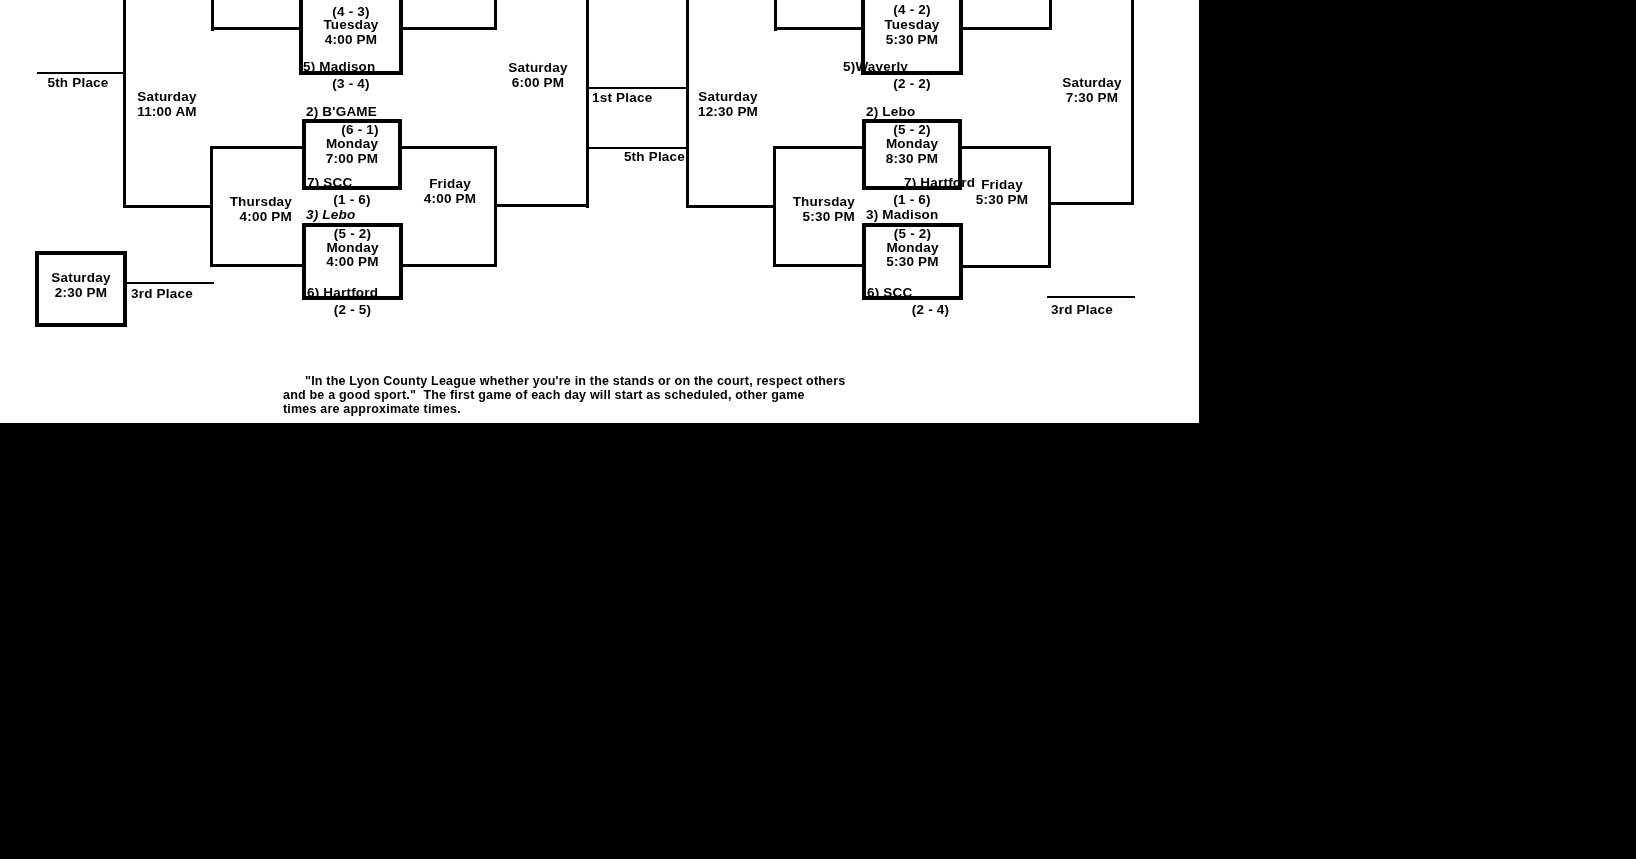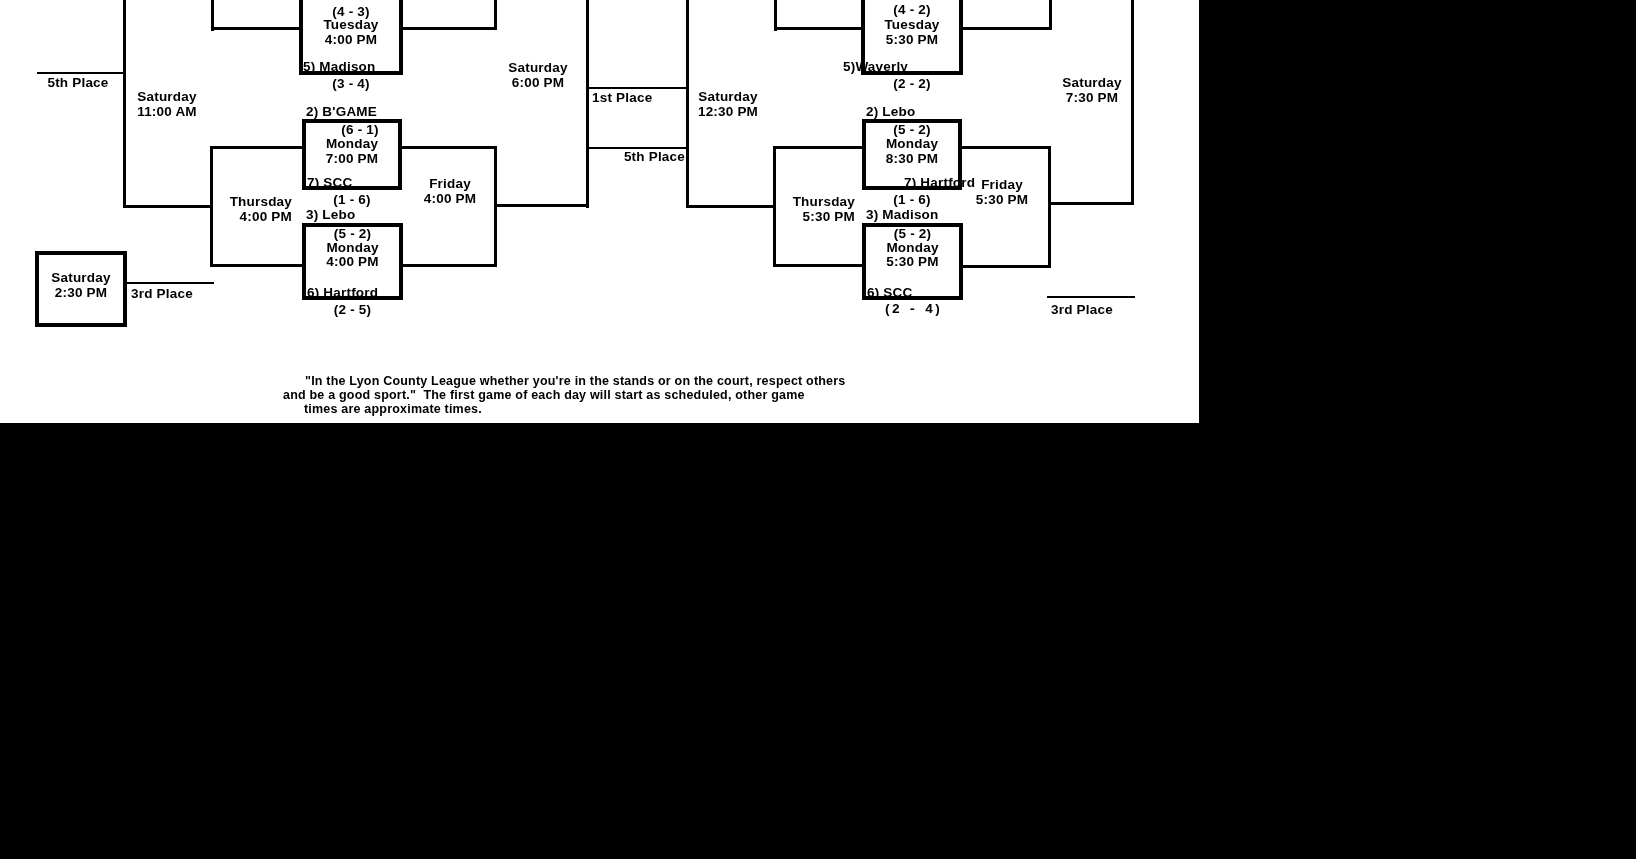--- a/index.html
+++ b/index.html
@@ -54,21 +54,21 @@
   <div class="t r" style="left:597px;top:149px;width:88px;">5th Place</div>
 
   <div class="t" style="left:306px;top:104px;">2) B'GAME</div>
   <div class="box" style="left:302px;top:119px;width:92px;height:63px;"></div>
   <div class="t c" style="left:302px;top:122px;width:116px;">(6  -  1)</div>
   <div class="t c" style="left:302px;top:136px;width:100px;">Monday</div>
   <div class="t c" style="left:302px;top:151px;width:100px;">7:00 PM</div>
   <div class="t" style="left:307px;top:175px;">7) SCC</div>
   <div class="t c" style="left:302px;top:192px;width:100px;">(1  -  6)</div>
 
-  <div class="t" style="left:306px;top:207px;">3) Lebo</div>
+  <div class="t" style="left:306px;top:207px;font-style:italic;">3) Lebo</div>
   <div class="box" style="left:302px;top:223px;width:93px;height:69px;"></div>
   <div class="t c" style="left:302px;top:226px;width:101px;">(5  -  2)</div>
   <div class="t c" style="left:302px;top:240px;width:101px;">Monday</div>
   <div class="t c" style="left:302px;top:254px;width:101px;">4:00 PM</div>
   <div class="t" style="left:307px;top:285px;">6) Hartford</div>
   <div class="t c" style="left:302px;top:302px;width:101px;">(2  -  5)</div>
 
   <div class="vl" style="left:210px;top:147px;height:120px;"></div>
   <div class="hl" style="left:210px;top:146px;width:92px;"></div>
   <div class="hl" style="left:210px;top:264px;width:92px;"></div>
@@ -126,21 +126,21 @@
   <div class="t c" style="left:862px;top:151px;width:100px;">8:30 PM</div>
   <div class="t" style="left:867px;top:175px;padding-left:37px;">7) Hartford</div>
   <div class="t c" style="left:862px;top:192px;width:100px;">(1  -  6)</div>
 
   <div class="t" style="left:866px;top:207px;">3) Madison</div>
   <div class="box" style="left:862px;top:223px;width:93px;height:69px;"></div>
   <div class="t c" style="left:862px;top:226px;width:101px;">(5  -  2)</div>
   <div class="t c" style="left:862px;top:240px;width:101px;">Monday</div>
   <div class="t c" style="left:862px;top:254px;width:101px;">5:30 PM</div>
   <div class="t" style="left:867px;top:285px;">6) SCC</div>
-  <div class="t c" style="left:862px;top:302px;width:101px;font-family:Liberation Mono, monospace;">(2  -  4)</div>
+  <div class="t c" style="left:880px;top:302px;width:101px;">(2  -  4)</div>
 
   <div class="vl" style="left:773px;top:147px;height:120px;"></div>
   <div class="hl" style="left:773px;top:146px;width:91px;"></div>
   <div class="hl" style="left:773px;top:264px;width:91px;"></div>
   <div class="hl" style="left:688px;top:205px;width:88px;"></div>
   <div class="t r" style="left:773px;top:194px;width:82px;">
     <span style="display:block">Thursday</span>
     <span style="display:block">5:30 PM</span>
   </div>
 
@@ -151,15 +151,15 @@
   <div class="t c" style="left:960px;top:177px;width:84px;">
     <span style="display:block">Friday</span>
     <span style="display:block">5:30 PM</span>
   </div>
 
   <div class="hl thin" style="left:1047px;top:296px;width:88px;"></div>
   <div class="t" style="left:1051px;top:302px;">3rd Place</div>
 
   <div class="fn" style="left:305px;top:374px;">"In the Lyon County League whether you're in the stands or on the court, respect others</div>
   <div class="fn" style="left:283px;top:388px;">and be a good sport."  The first game of each day will start as scheduled, other game</div>
-  <div class="fn" style="left:283px;top:402px;margin-left:21px;">times are approximate times.</div>
+  <div class="fn" style="left:283px;top:402px;">times are approximate times.</div>
 
 </div>
 
 </body></html>

